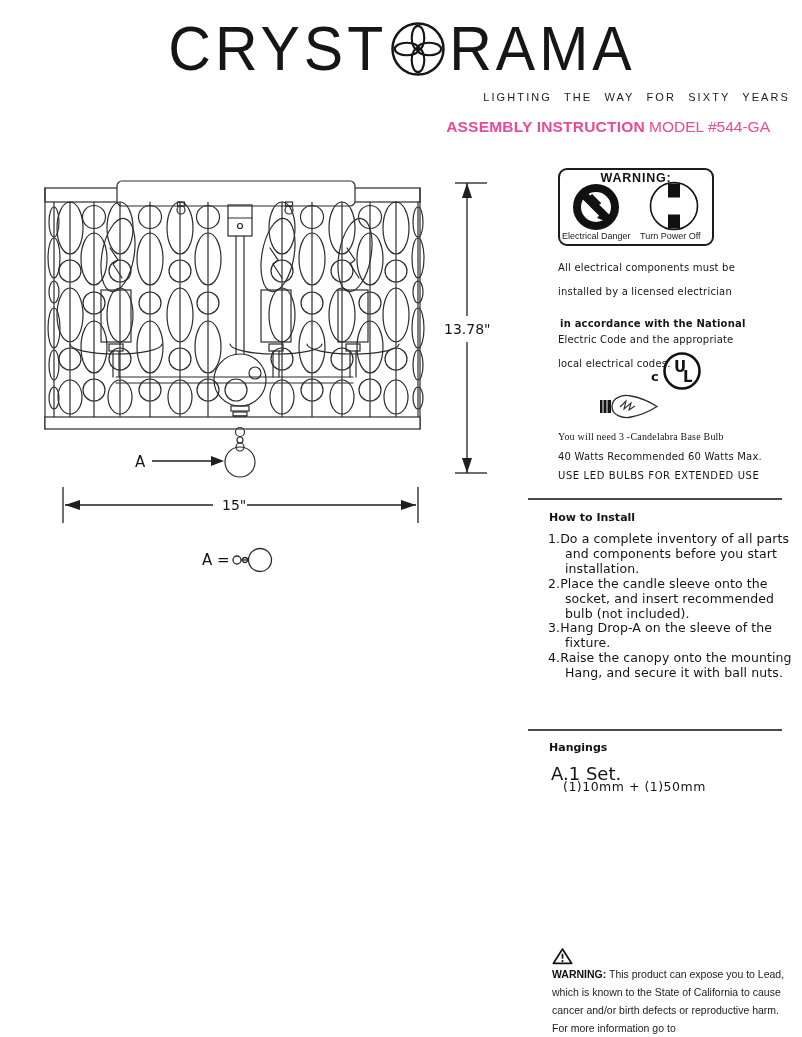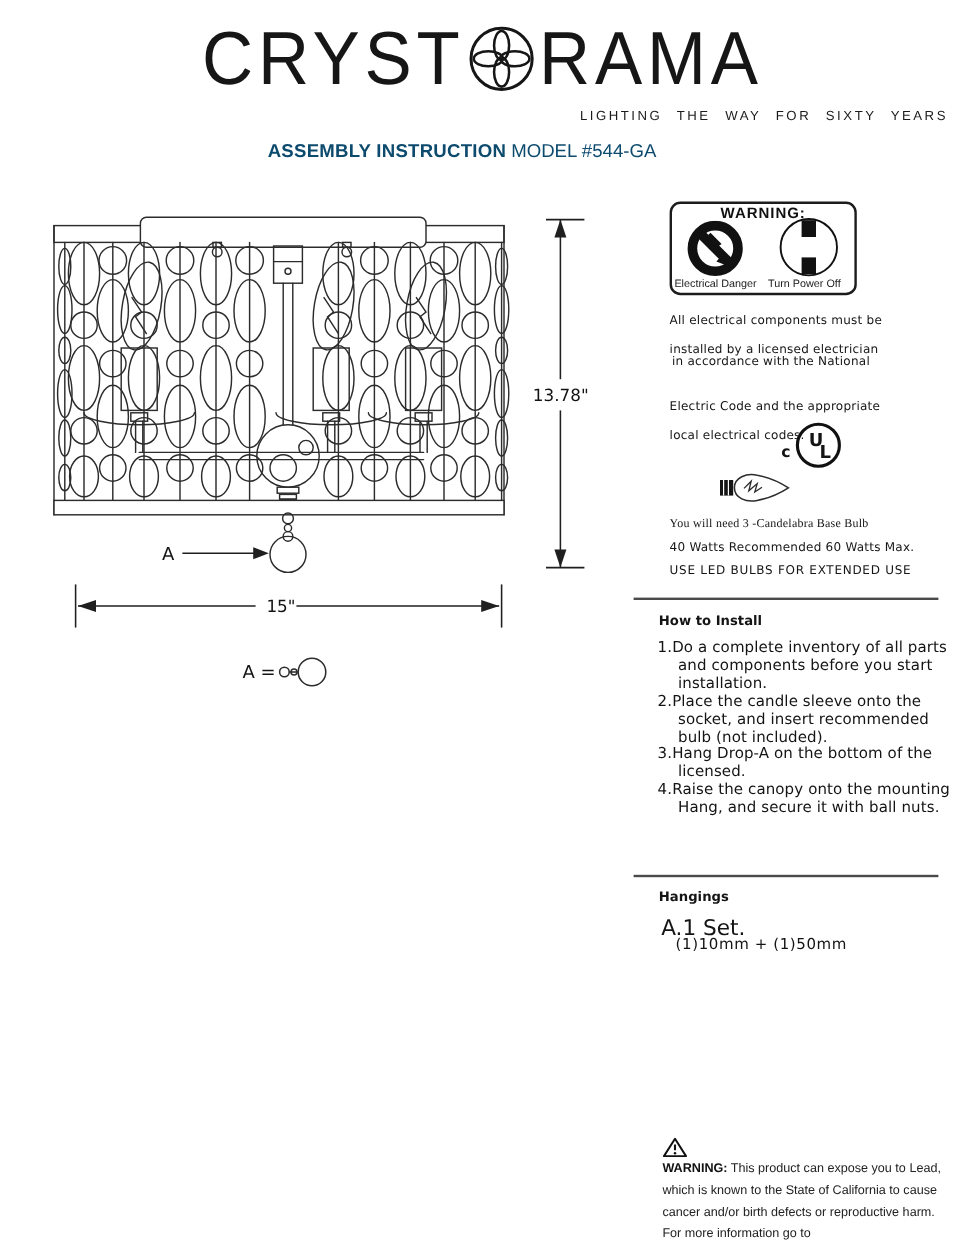--- a/index.html
+++ b/index.html
@@ -7,21 +7,21 @@
     width:802px;height:1037px;position:relative;background:#fff;
     font-family:"Liberation Sans",sans-serif;color:#111;overflow:hidden;
   }
   .abs{position:absolute;}
 
   
   .logo-row{top:18px;left:0;width:804px;display:flex;align-items:center;justify-content:center;}
   .brand{font-size:59px;line-height:62px;letter-spacing:4px;font-weight:400;color:#161616;transform:scaleY(1.06);}
   .emblem{margin:0 3px;}
   .tagline{top:91px;left:0;width:790px;text-align:right;font-size:11px;letter-spacing:2.1px;word-spacing:7px;color:#1b1b1b;}
-  .doc-title{top:118px;left:0;width:770px;text-align:center;font-size:15.5px;color:#0c4a6e;}
+  .doc-title{top:118px;left:0;width:770px;text-align:right;font-size:15.5px;color:#ec4899;}
   .doc-title b{letter-spacing:.2px;}
 
   
   .warn-box{left:558px;top:168px;width:152px;height:74px;border:2px solid #1c1c1c;border-radius:9px;}
   .warn-title{position:absolute;top:1px;left:0;width:100%;text-align:center;font-weight:bold;font-size:12.5px;letter-spacing:.8px;}
   .warn-cap{position:absolute;top:61px;font-size:9px;color:#1a1a1a;white-space:nowrap;}
   .cap-l{left:2px;} .cap-r{left:80px;text-align:center;}
   .icon-ed{position:absolute;left:12px;top:14px;}
   .icon-tp{position:absolute;left:86px;top:11px;}
 
@@ -228,21 +228,21 @@
     <circle cx="28" cy="25" r="23.5" stroke="#111" stroke-width="1.6" fill="none"></circle>
     <rect x="22" y="2.5" width="12" height="14" fill="#111"></rect>
     <rect x="22" y="33.5" width="12" height="14" fill="#111"></rect>
   </svg>
   <div class="warn-cap cap-l">Electrical Danger</div>
   <div class="warn-cap cap-r">Turn Power Off</div>
 </div>
 
 <div class="enote" style="top:262px;">All electrical components must be</div>
 <div class="enote" style="top:286px;">installed by a licensed electrician</div>
-<div class="enote" style="top:296px;left:560px;">in accordance with the National</div>
+<div class="enote" style="top:318px;left:560px;font-weight:bold;">in accordance with the National</div>
 <div class="enote" style="top:334px;">Electric Code and the appropriate</div>
 <div class="enote" style="top:358px;">local electrical codes.</div>
 
 <svg class="abs cul" width="60" height="44" viewBox="0 0 60 44">
   <text x="6" y="31" font-size="13" font-weight="bold">c</text>
   <circle cx="37" cy="21" r="17.5" stroke="#111" stroke-width="2.6" fill="none"></circle>
   <text x="29" y="22" font-size="15" font-weight="bold">U</text>
   <text x="38" y="32" font-size="15" font-weight="bold">L</text>
 </svg>
 
@@ -256,21 +256,21 @@
 
 <div class="bnote" style="top:431px;font-family:Liberation Serif, serif;">You will need 3 -Candelabra Base Bulb</div>
 <div class="bnote" style="top:451px;">40 Watts Recommended 60 Watts Max.</div>
 <div class="bnote bnote3" style="top:470px;">USE LED BULBS FOR EXTENDED USE</div>
 
 <div class="abs rule r1"></div>
 <div class="sec-head" style="top:511px;">How to Install</div>
 <div class="abs steps">
   <div class="step"><span>1.</span><span>Do a complete inventory of all parts and components before you start installation.</span></div>
   <div class="step"><span>2.</span><span>Place the candle sleeve onto the socket, and insert recommended bulb (not included).</span></div>
-  <div class="step"><span>3.</span><span>Hang Drop-A on the bottom of the licensed.</span></div>
+  <div class="step"><span>3.</span><span>Hang Drop-A on the sleeve of the fixture.</span></div>
   <div class="step"><span>4.</span><span>Raise the canopy onto the mounting Hang, and secure it with ball nuts.</span></div>
 </div>
 
 <div class="abs rule r2"></div>
 <div class="sec-head" style="top:741px;">Hangings</div>
 <div class="abs hang-l1">A.1 Set.</div>
 <div class="abs hang-l2">(1)10mm + (1)50mm</div>
 
 <div class="abs p65">
   <svg class="tri" width="21" height="18" viewBox="0 0 24 20">

